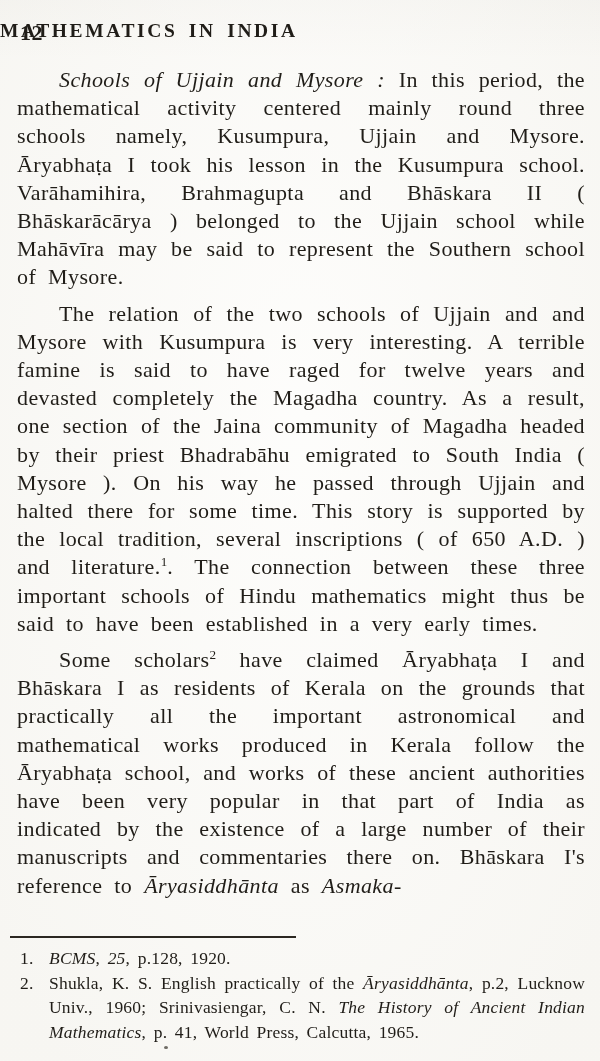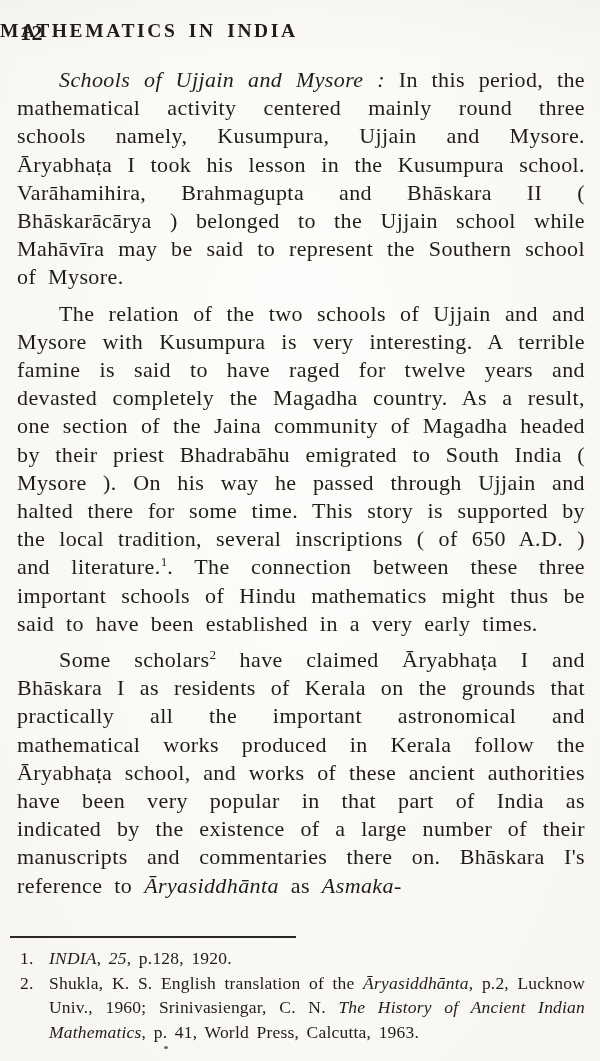--- a/index.html
+++ b/index.html
@@ -119,23 +119,23 @@
       <p class="para"><span class="it">Schools of Ujjain and Mysore : </span><span class="rm">In this period, the mathematical activity centered mainly round three schools namely, Kusumpura, Ujjain and Mysore. Āryabhaṭa I took his lesson in the Kusumpura school. Varāhamihira, Brahmagupta and Bhāskara II ( Bhāskarācārya ) belonged to the Ujjain school while Mahāvīra may be said to represent the Southern school of Mysore.</span></p>
       <p class="para"><span class="rm">The relation of the two schools of Ujjain and and Mysore with Kusumpura is very interesting.  A terrible famine is said to have raged for twelve years and devasted completely the Magadha country.  As a result, one section of the Jaina community of Magadha headed by their priest Bhadrabāhu emigrated to South India ( Mysore ).  On his way he passed through Ujjain and halted there for some time. This story is supported by the local tradition, several inscriptions ( of 650 A.D. ) and literature.</span><sup class="fn-ref">1</sup><span class="rm">.  The connection between these three important schools of Hindu mathematics might thus be said to have been established in a very early times.</span></p>
       <p class="para"><span class="rm">Some scholars</span><sup class="fn-ref">2</sup><span class="rm"> have claimed Āryabhaṭa I and Bhāskara I as residents of Kerala on the grounds that practically all the important astronomical and mathematical works produced in Kerala follow the Āryabhaṭa school, and works of these ancient authorities have been very popular in that part of India as indicated by the existence of a large number of their manuscripts and commentaries there on. Bhāskara I's reference to </span><span class="it">Āryasiddhānta</span><span class="rm"> as </span><span class="it">Asmaka-</span></p>
     </main>
 
   <div class="footnote-rule"></div>
 
   <section class="footnotes">
       <div class="footnote">
         <span class="fn-num">1.</span>
-        <span class="fn-text"><span class="it">INDIA</span><span class="rm">, </span><span class="it">25</span><span class="rm">, p.128, 1920.</span></span>
+        <span class="fn-text"><span class="it">BCMS</span><span class="rm">, </span><span class="it">25</span><span class="rm">, p.128, 1920.</span></span>
       </div>
       <div class="footnote">
         <span class="fn-num">2.</span>
-        <span class="fn-text"><span class="rm">Shukla, K. S. English translation of the </span><span class="it">Āryasiddhānta</span><span class="rm">, p.2, Lucknow Univ., 1960; Srinivasiengar, C. N. </span><span class="it">The History of Ancient Indian Mathematics</span><span class="rm">, p. 41, World Press, Calcutta, 1963.</span></span>
+        <span class="fn-text"><span class="rm">Shukla, K. S. English practically of the </span><span class="it">Āryasiddhānta</span><span class="rm">, p.2, Lucknow Univ., 1960; Srinivasiengar, C. N. </span><span class="it">The History of Ancient Indian Mathematics</span><span class="rm">, p. 41, World Press, Calcutta, 1965.</span></span>
       </div>
     </section>
 
   <div class="speck"></div>
 
 </div>
 
 </body></html>

